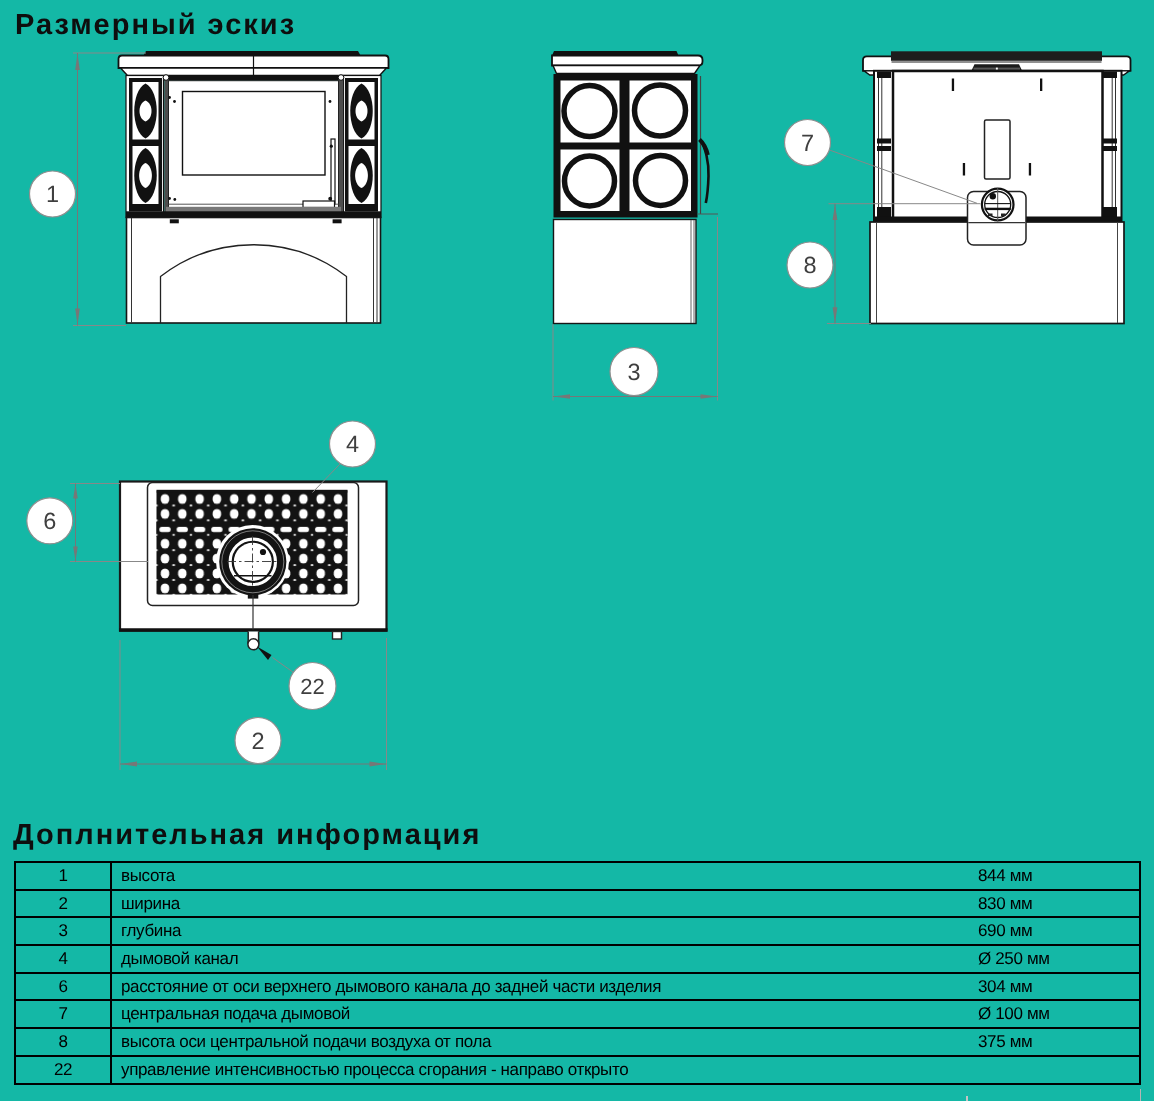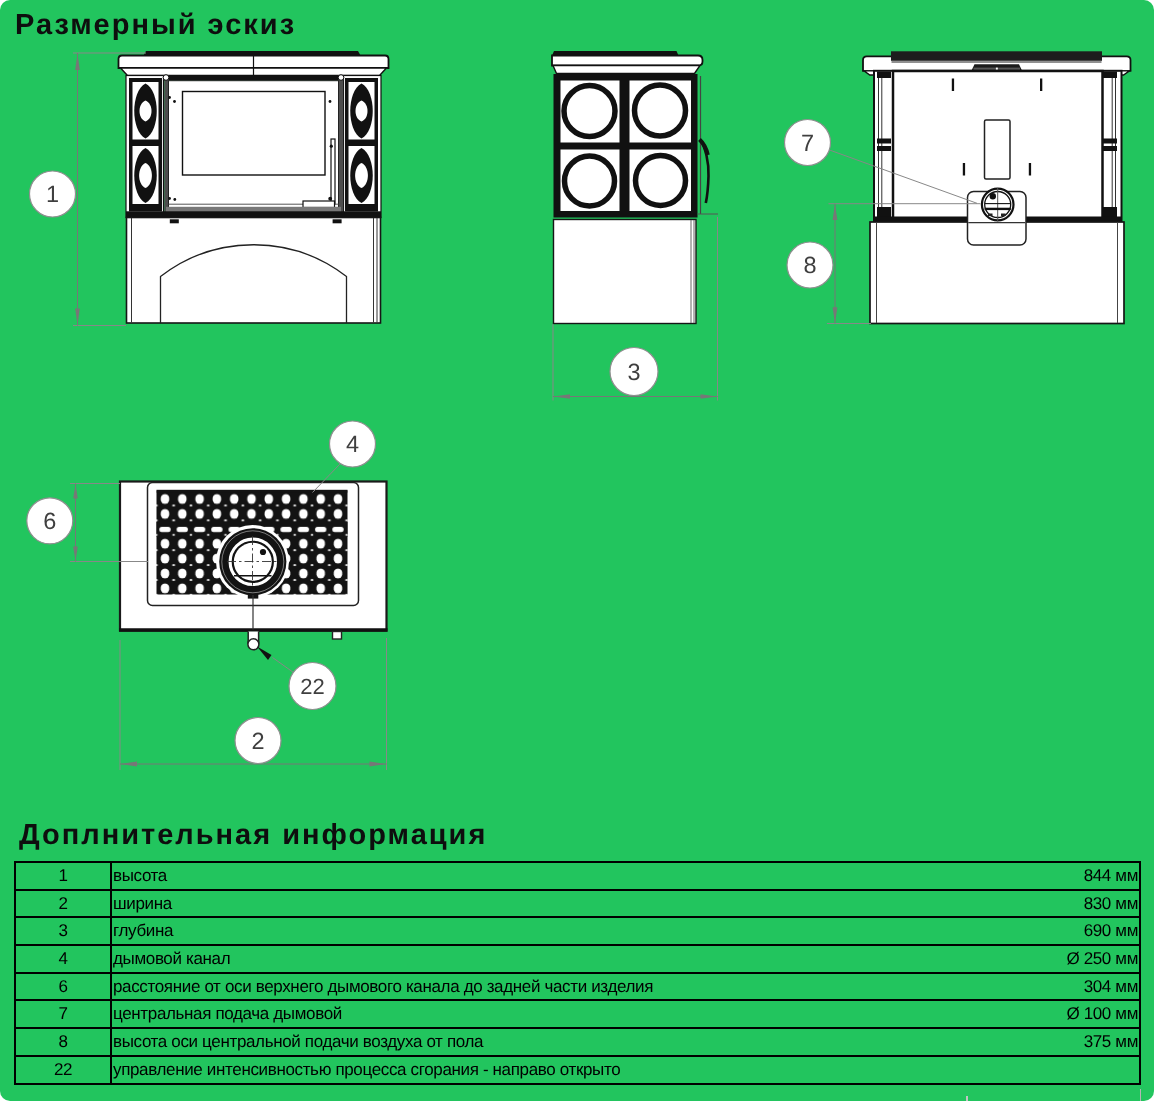--- a/index.html
+++ b/index.html
@@ -1,27 +1,27 @@
 <!DOCTYPE html>
 <html><head>
 <meta charset="utf-8">
 <style>
   html,body{margin:0;padding:0;background:#fff;}
   *{-webkit-font-smoothing:antialiased;text-rendering:geometricPrecision;}
-  .page{position:relative;width:1154px;height:1101px;background:#22c55e;overflow:hidden;
-        font-family:"Liberation Sans",sans-serif;border-radius:10px;}
+  .page{position:relative;width:1154px;height:1101px;background:#14b8a6;overflow:hidden;
+        font-family:"Liberation Sans",sans-serif;}
   .t1{position:absolute;left:15px;top:9px;font-size:29px;font-weight:bold;color:#0e0e0e;letter-spacing:2px;}
-  .t2{position:absolute;left:19px;top:819px;font-size:29px;font-weight:bold;color:#0e0e0e;letter-spacing:2px;}
+  .t2{position:absolute;left:13px;top:819px;font-size:29px;font-weight:bold;color:#0e0e0e;letter-spacing:2px;}
   svg text{font-family:"Liberation Sans",sans-serif;fill:#3f3f3f;}
   table.info{position:absolute;left:14px;top:861px;width:1127px;border-collapse:collapse;table-layout:fixed;
         font-size:17px;letter-spacing:-0.35px;color:#000;}
   table.info td{border:2px solid #000;height:25.7px;padding:0 5px;overflow:hidden;white-space:nowrap;}
   table.info td.c1{width:84px;text-align:center;border-right:2px solid #000;}
-  table.info td.c2{border-right:none;padding-left:1px;}
-  table.info td.c3{width:160px;border-left:none;text-align:right;padding-right:1px;}
+  table.info td.c2{border-right:none;padding-left:9px;}
+  table.info td.c3{width:160px;border-left:none;text-align:left;padding-right:1px;}
 </style>
 </head>
 <body>
 <div class="page">
 
 <h1 class="t1" style="margin:0">Размерный эскиз</h1>
 
 <svg width="1154" height="812" viewBox="0 0 1154 812" style="position:absolute;left:0;top:0">
 
 <polygon points="146,51 358,51 360.5,55.5 143.5,55.5" fill="#111"></polygon>

